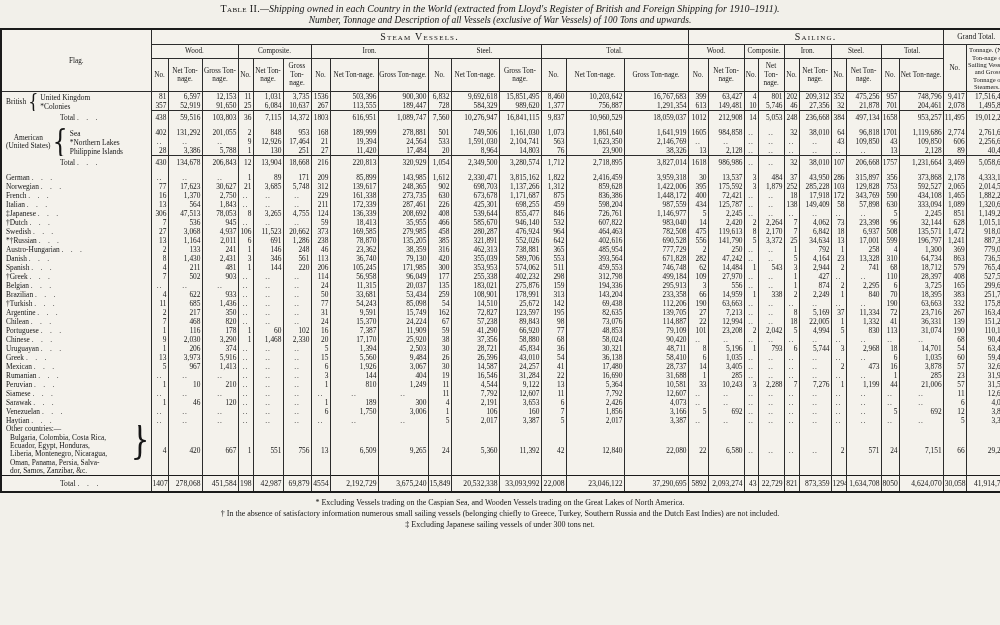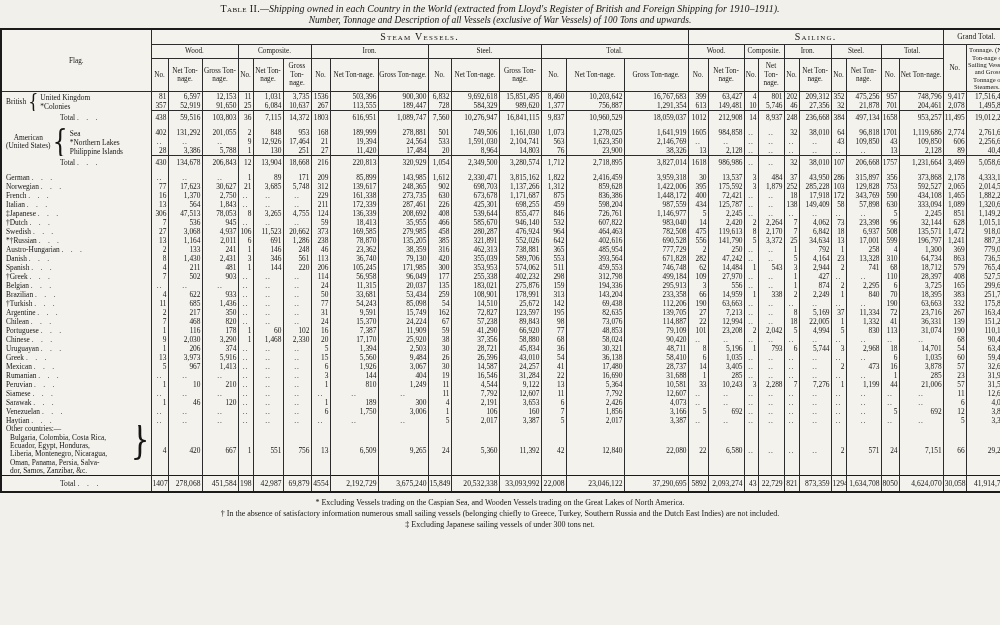--- a/index.html
+++ b/index.html
@@ -210,21 +210,21 @@
             <td class="num tl">1,089,747</td>
             <td class="num tl">7,560</td>
             <td class="num tl">10,276,947</td>
             <td class="num tl">16,841,115</td>
             <td class="num tl">9,837</td>
             <td class="num tl">10,960,529</td>
             <td class="num tl">18,059,037</td>
             <td class="num tl">1012</td>
             <td class="num tl">212,908</td>
             <td class="num tl">14</td>
-            <td class="num tl">8,937</td>
+            <td class="num tl">5,053</td>
             <td class="num tl">248</td>
             <td class="num tl">236,668</td>
             <td class="num tl">384</td>
             <td class="num tl">497,134</td>
             <td class="num tl">1658</td>
             <td class="num tl">953,257</td>
             <td class="num tl">11,495</td>
             <td class="num tl">19,012,294</td>
           </tr>
           <tr class="sp">
@@ -275,21 +275,21 @@
             <td class="num">2</td>
             <td class="num">848</td>
             <td class="num">953</td>
             <td class="num">168</td>
             <td class="num">189,999</td>
             <td class="num">278,881</td>
             <td class="num">501</td>
             <td class="num">749,506</td>
             <td class="num">1,161,030</td>
             <td class="num">1,073</td>
-            <td class="num">1,278,025</td>
+            <td class="num">1,861,640</td>
             <td class="num">1,641,919</td>
             <td class="num">1605</td>
             <td class="num">984,858</td>
             <td class="num dots">..</td>
             <td class="num dots">..</td>
             <td class="num">32</td>
             <td class="num">38,010</td>
             <td class="num">64</td>
             <td class="num">96,818</td>
             <td class="num">1701</td>

